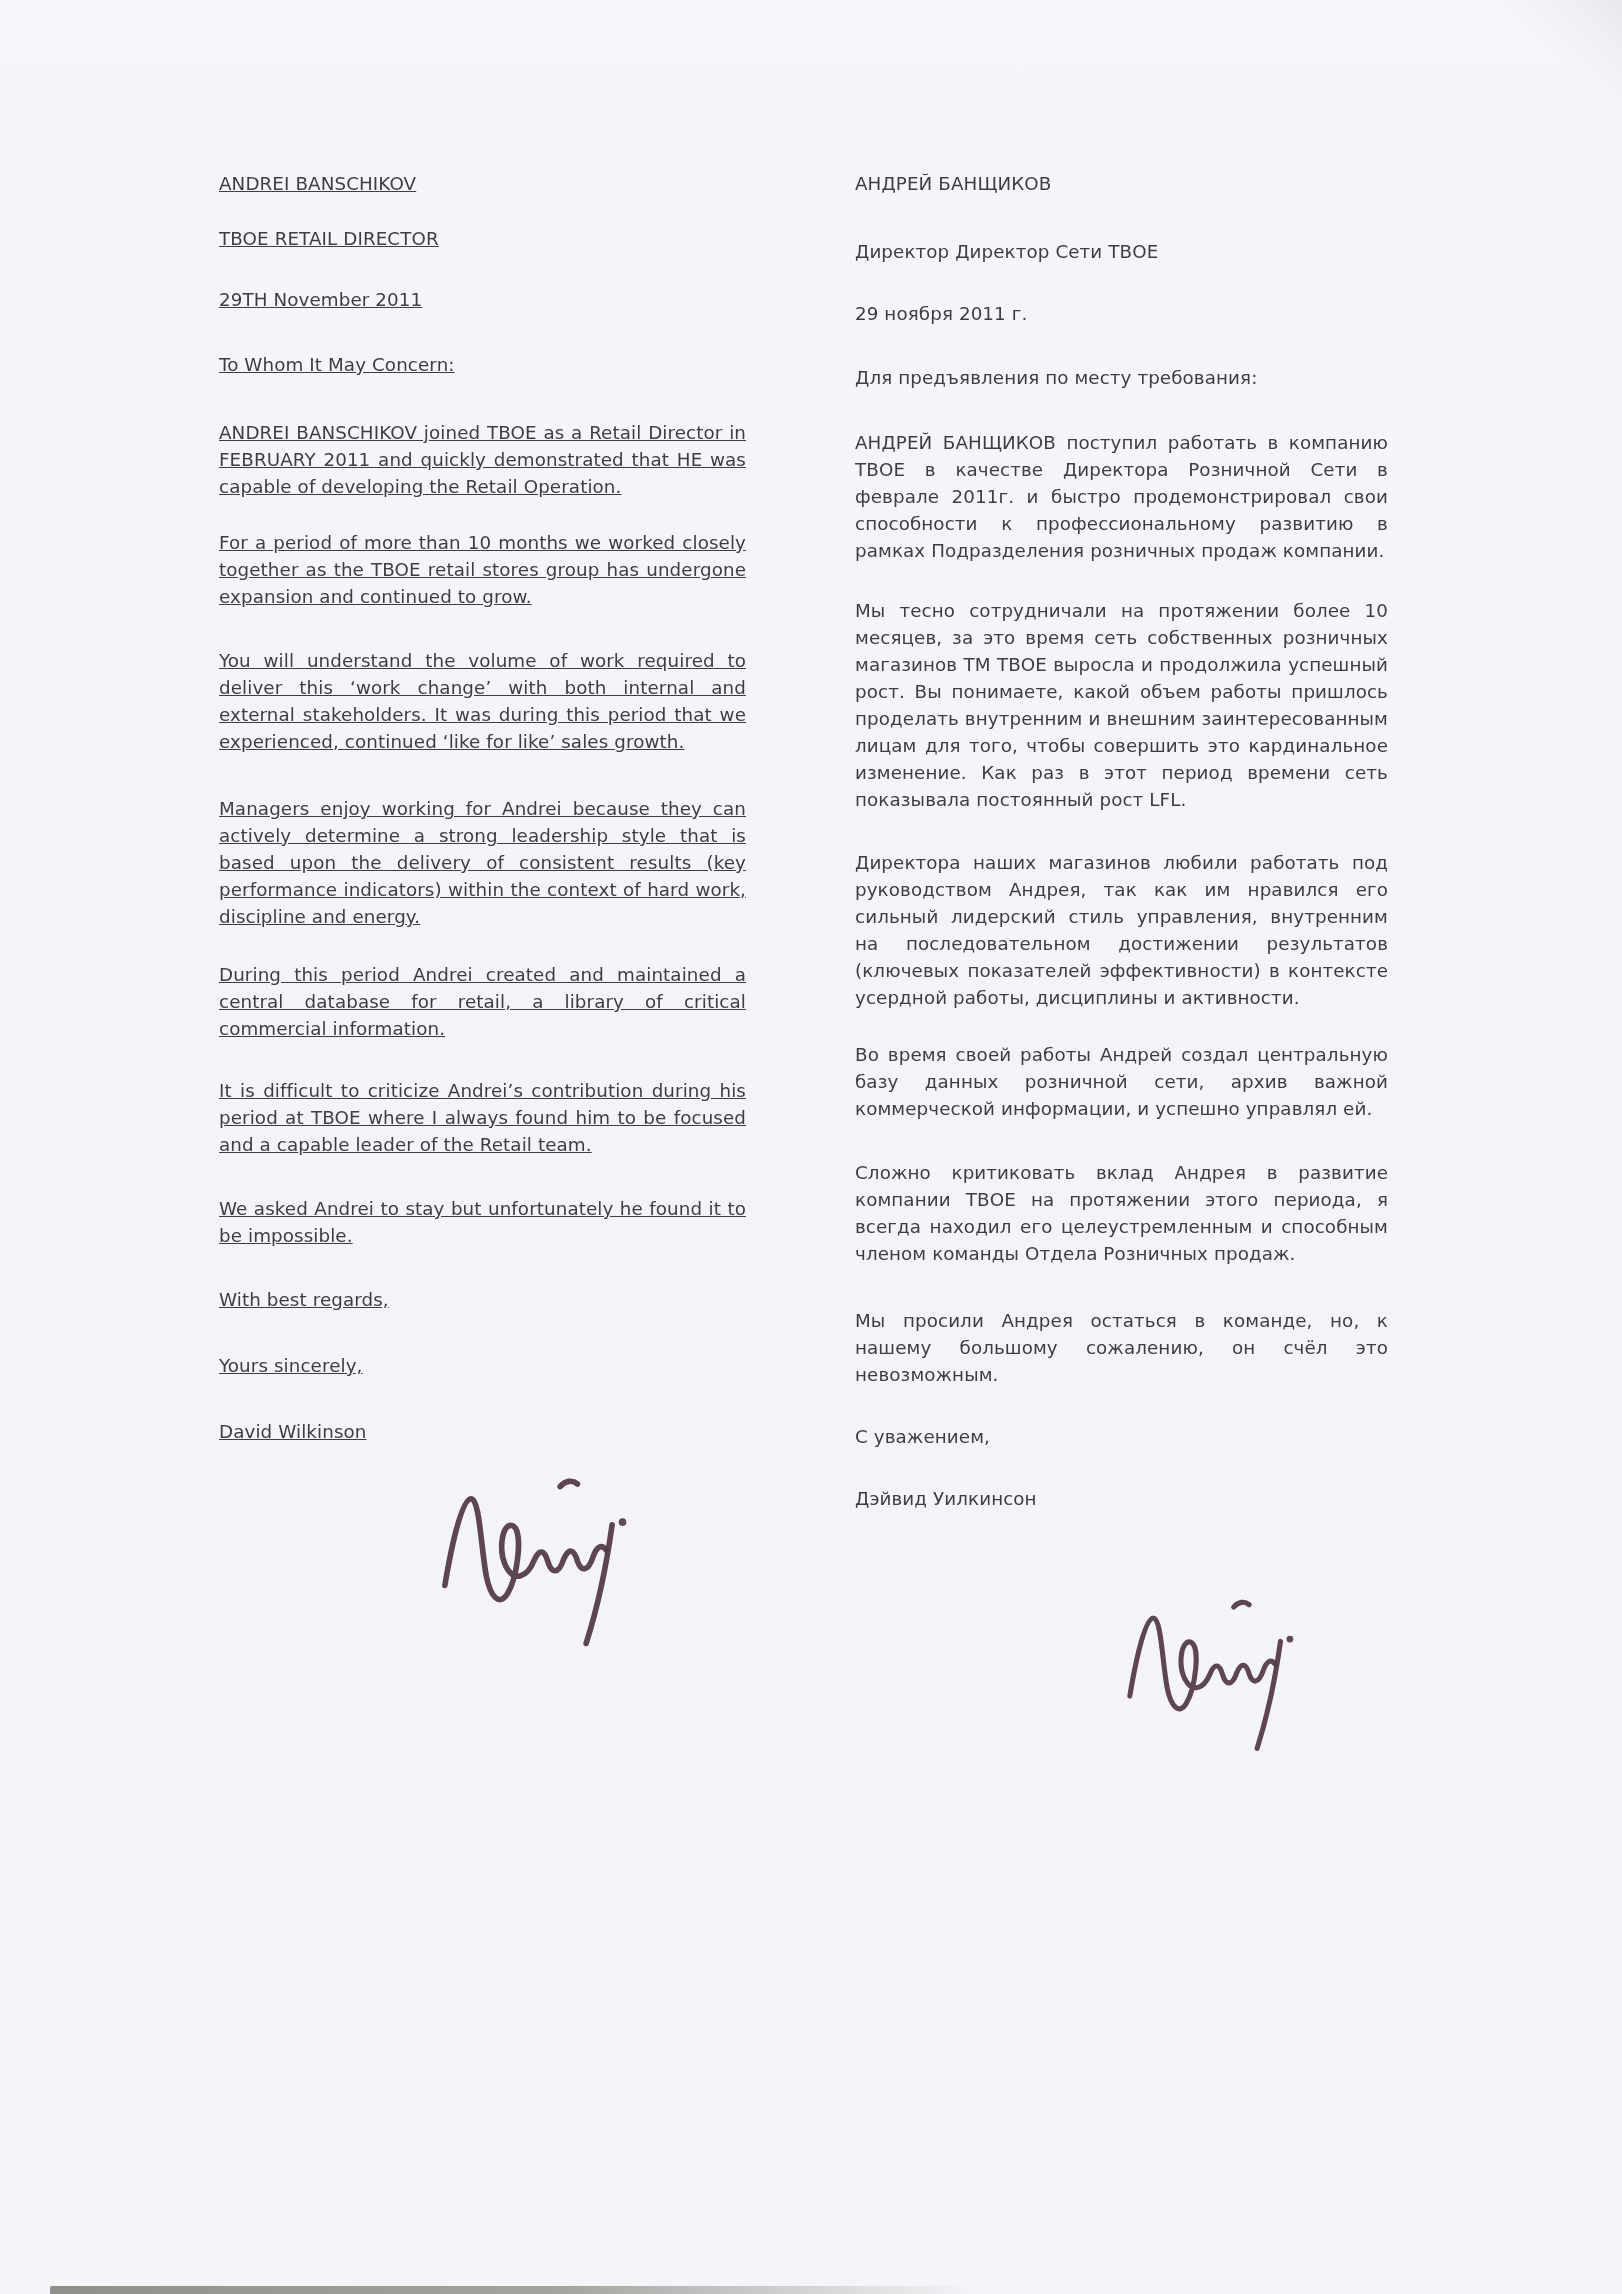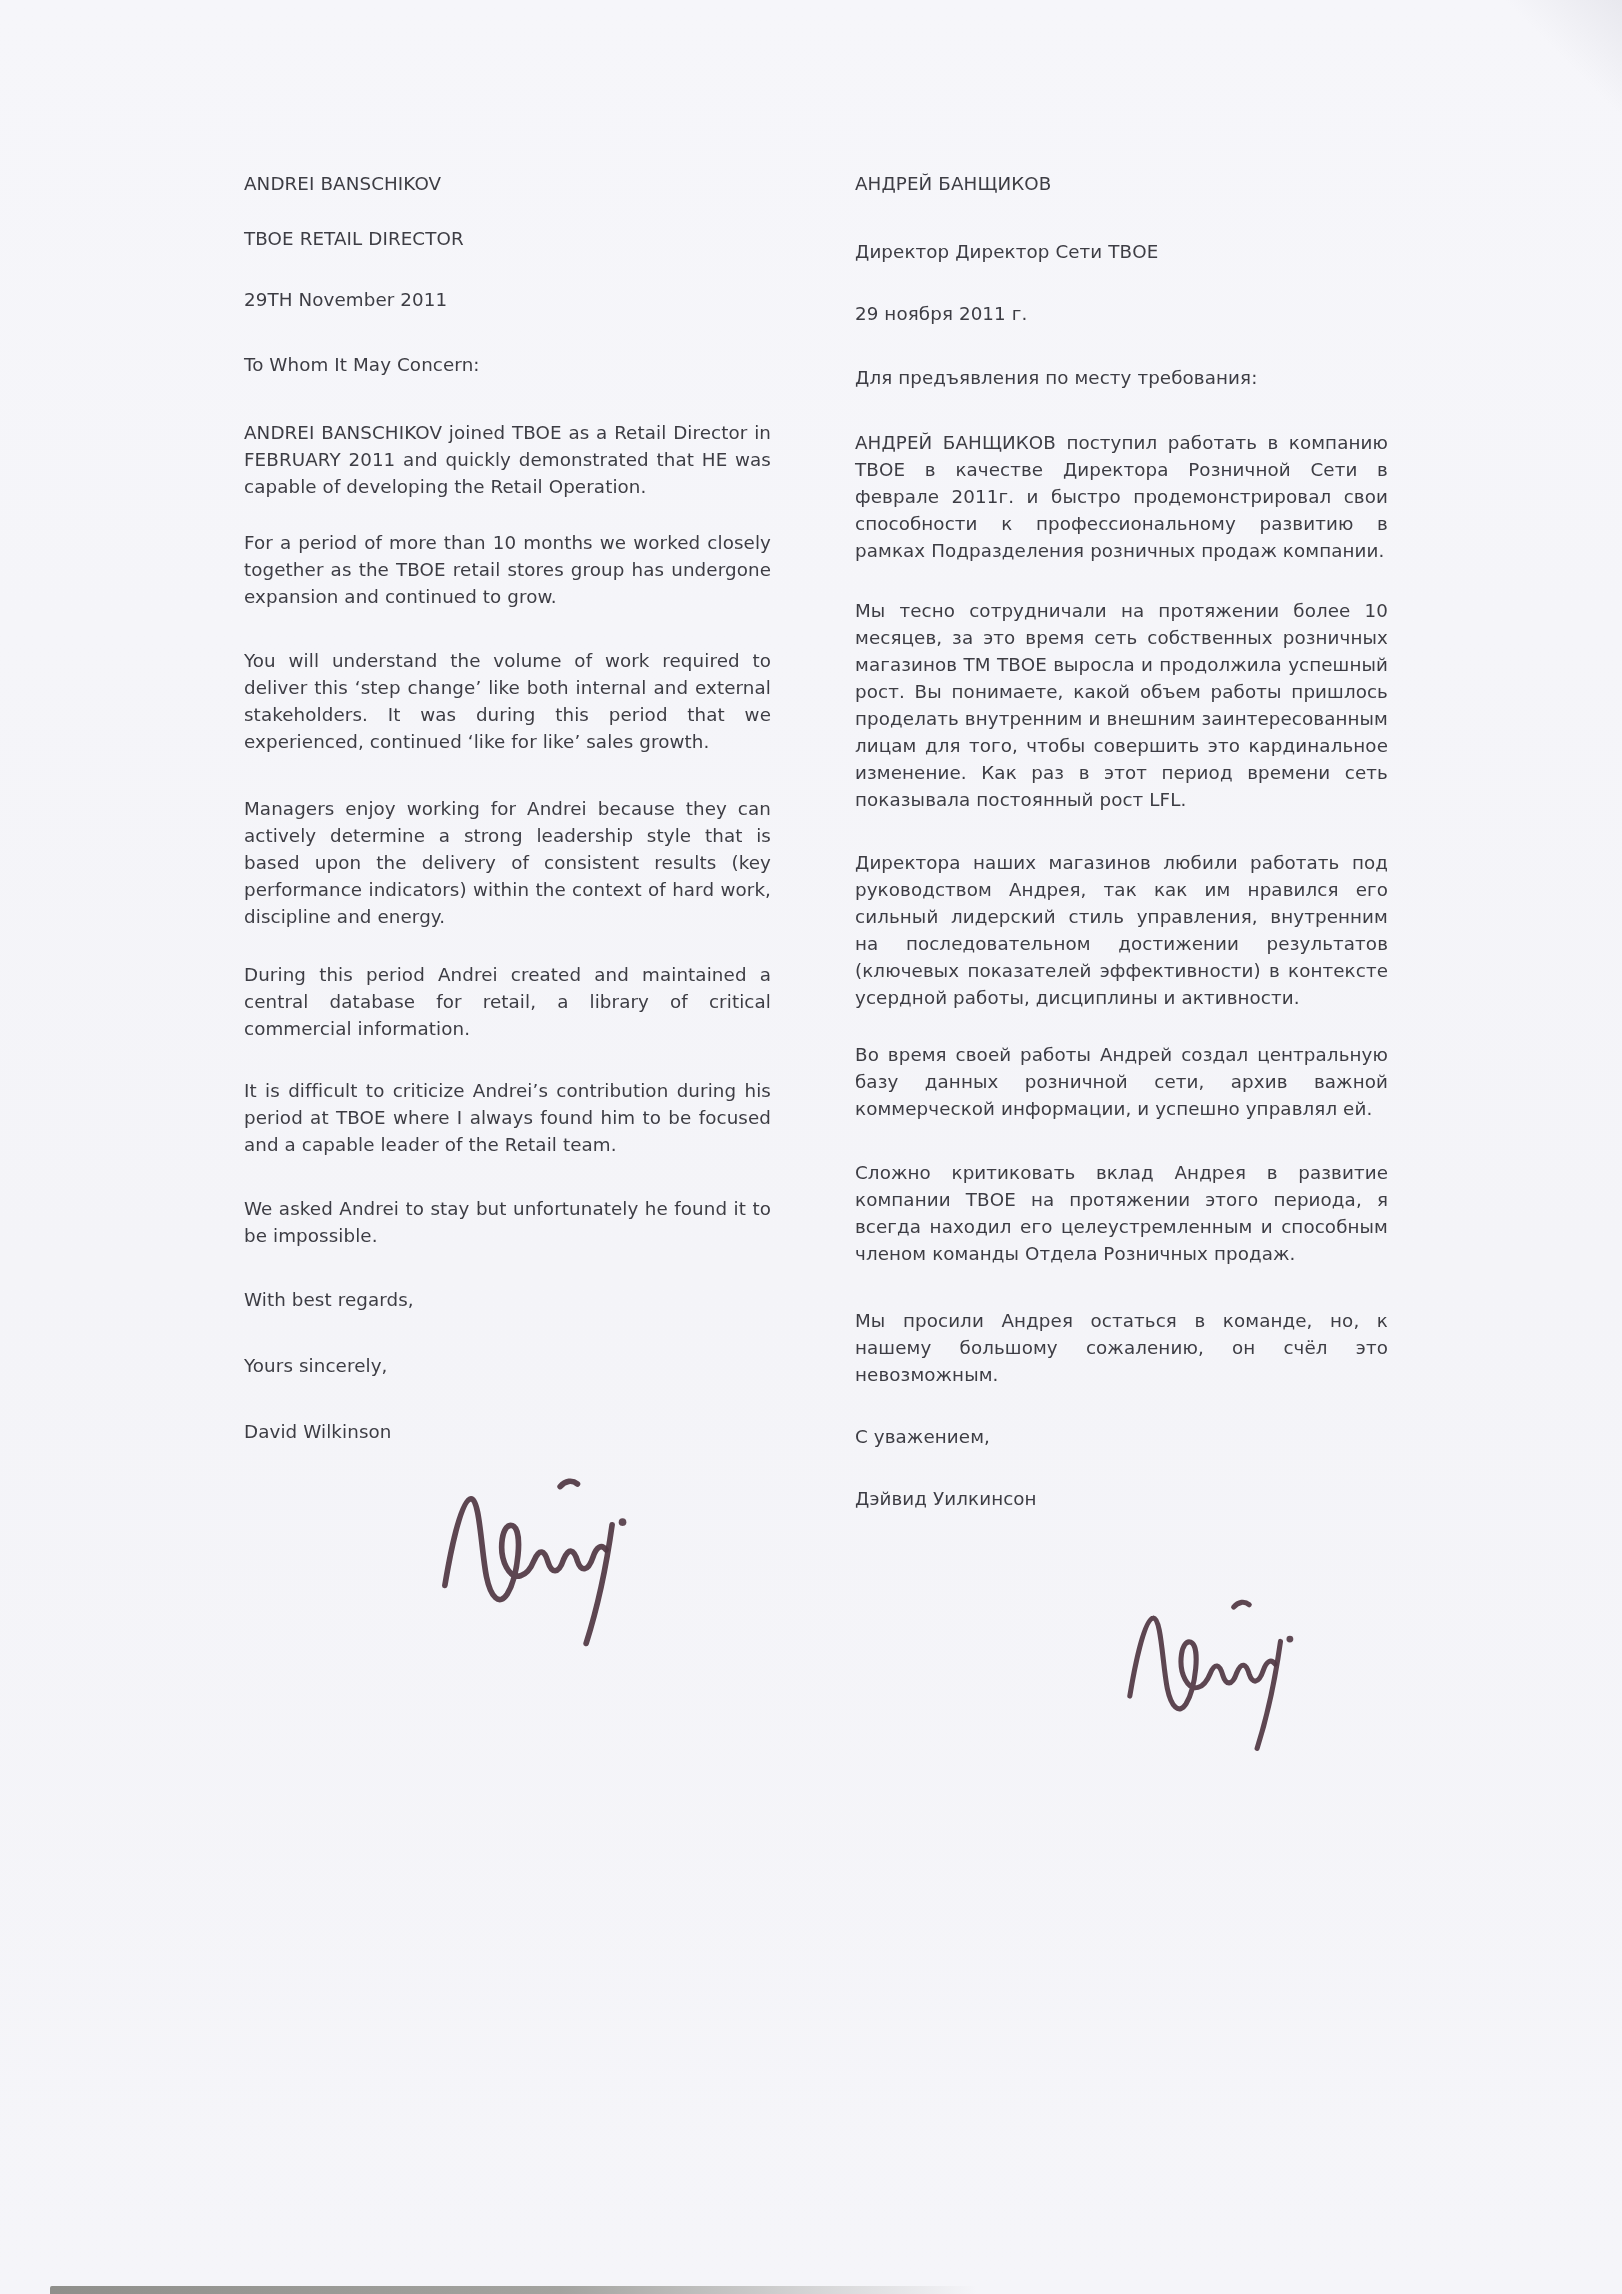--- a/index.html
+++ b/index.html
@@ -17,21 +17,21 @@
     font-family: "DejaVu Sans", "Liberation Sans", sans-serif;
     color: #3d3d44;
   }
   .col {
     position: absolute;
     top: 170px;
     font-size: 18.3px;
     line-height: 27px;
     letter-spacing: 0.1px;
   }
-  .col-en { left: 244px; width: 527px; }
+  .col-en { left: 219px; width: 527px; text-decoration: underline; }
   .col-ru { left: 855px; width: 533px; }
   .col p {
     margin: 0;
     padding: 0;
   }
   .para {
     text-align: justify;
     text-justify: inter-word;
   }
   .sig {
@@ -72,21 +72,21 @@
 
 <div class="paper">
 
   <section class="col col-en">
     <p style="margin-bottom:28px">ANDREI BANSCHIKOV</p>
     <p style="margin-bottom:34px">TBOE RETAIL DIRECTOR</p>
     <p style="margin-bottom:38px">29TH November 2011</p>
     <p style="margin-bottom:41px">To Whom It May Concern:</p>
     <p class="para" style="margin-bottom:29px">ANDREI BANSCHIKOV joined TBOE as a Retail Director in FEBRUARY 2011 and quickly demonstrated that HE was capable of developing the Retail Operation.</p>
     <p class="para" style="margin-bottom:37px">For a period of more than 10 months we worked closely together as the TBOE retail stores group has undergone expansion and continued to grow.</p>
-    <p class="para" style="margin-bottom:40px">You will understand the volume of work required to deliver this ‘step change’ like both internal and external stakeholders. It was during this period that we experienced, continued ‘like for like’ sales growth.</p>
+    <p class="para" style="margin-bottom:40px">You will understand the volume of work required to deliver this ‘work change’ with both internal and external stakeholders. It was during this period that we experienced, continued ‘like for like’ sales growth.</p>
     <p class="para" style="margin-bottom:31px">Managers enjoy working for Andrei because they can actively determine a strong leadership style that is based upon the delivery of consistent results (key performance indicators) within the context of hard work, discipline and energy.</p>
     <p class="para" style="margin-bottom:35px">During this period Andrei created and maintained a central database for retail, a library of critical commercial information.</p>
     <p class="para" style="margin-bottom:37px">It is difficult to criticize Andrei’s contribution during his period at TBOE where I always found him to be focused and a capable leader of the Retail team.</p>
     <p class="para" style="margin-bottom:37px">We asked Andrei to stay but unfortunately he found it to be impossible.</p>
     <p style="margin-bottom:39px">With best regards,</p>
     <p style="margin-bottom:39px">Yours sincerely,</p>
     <p>David Wilkinson</p>
   </section>
 
   <section class="col col-ru">

